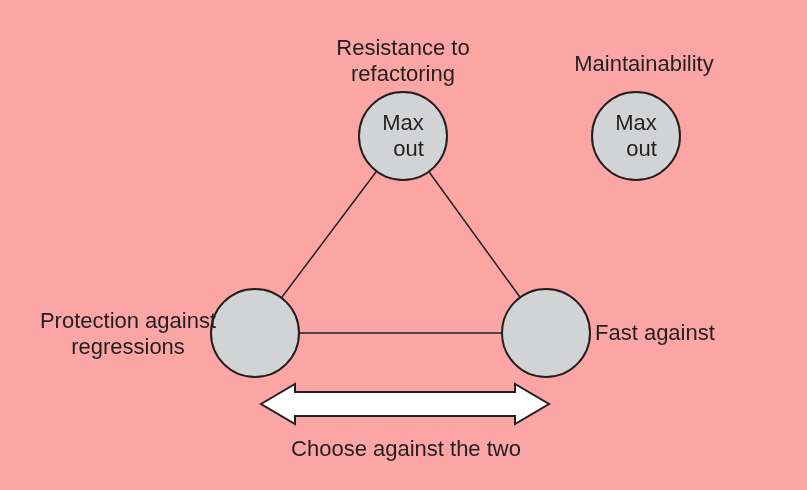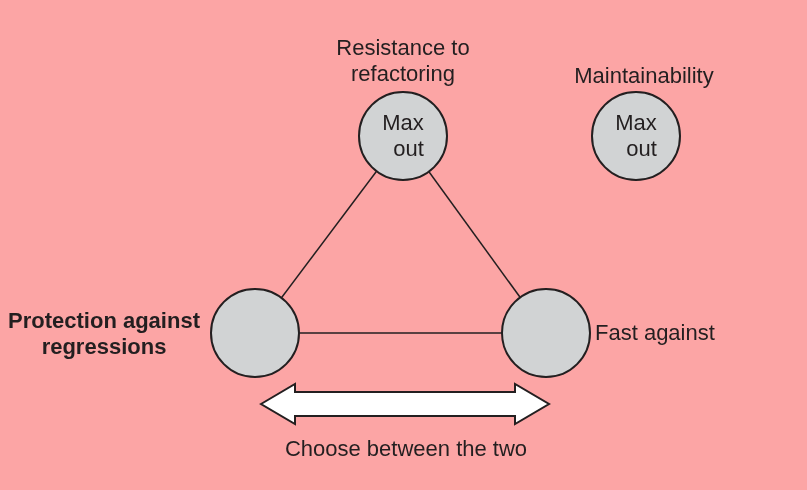--- a/index.html
+++ b/index.html
@@ -35,22 +35,22 @@
   .node-value {
     position: absolute;
     font-size: 22px;
     line-height: 26px;
     white-space: pre-line;
     text-align: right;
     transform: translate(-50%, -50%);
     color: #231f20;
   }
   .lbl-resistance      { left: 403px; top: 35px; }
-  .lbl-maintainability { left: 644px; top: 51px; margin-top: 12px; }
-  .lbl-protection      { left: 104px; top: 308px; font-weight: bold; }
+  .lbl-maintainability { left: 644px; top: 51px; }
+  .lbl-protection      { left: 128px; top: 308px; }
   .lbl-fastfeedback    { left: 595px; top: 320px; }
   .lbl-caption         { left: 406px; top: 436px; }
   .val-resistance      { left: 403px; top: 136px; }
   .val-maintainability { left: 636px; top: 136px; }
 </style>
 </head>
 <body>
 
 <div class="canvas">
 
@@ -77,15 +77,15 @@
 out</div>
 
   <div class="node-value val-maintainability">Max
 out</div>
 
   <div class="label centered lbl-protection">Protection against
 regressions</div>
 
   <div class="label lbl-fastfeedback">Fast against</div>
 
-  <div class="label centered lbl-caption">Choose between the two</div>
+  <div class="label centered lbl-caption">Choose against the two</div>
 
 </div>
 
 </body></html>

